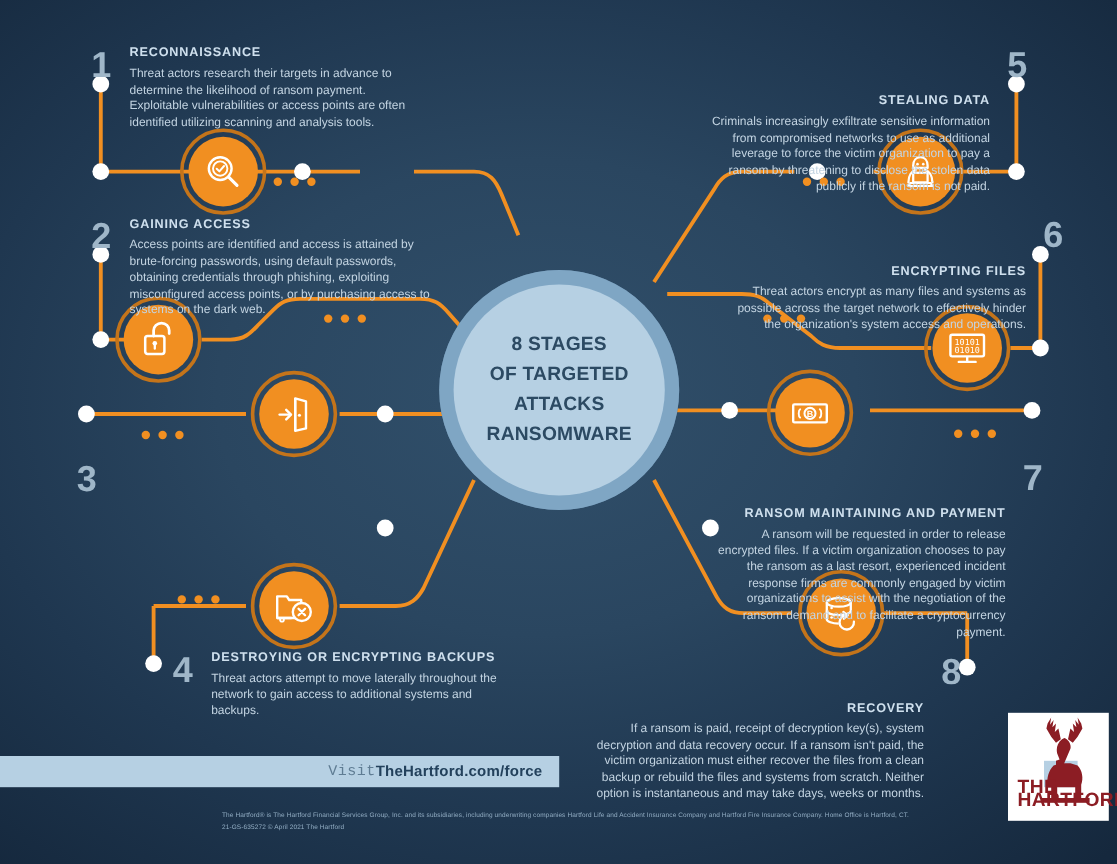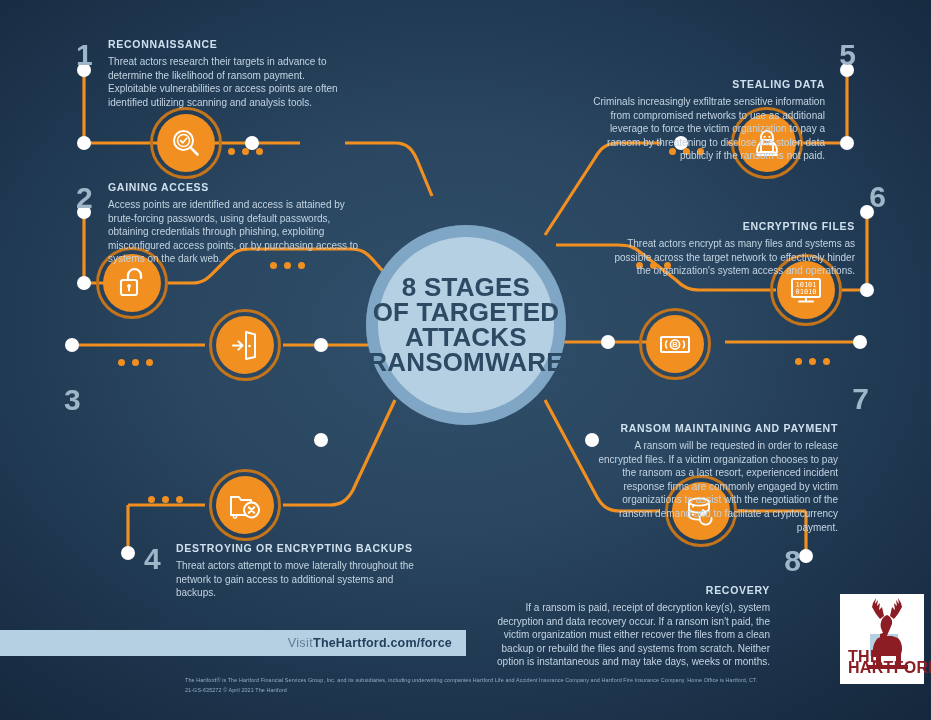--- a/index.html
+++ b/index.html
@@ -60,21 +60,21 @@
   #hub-ring {
     position: absolute;
     left: 366px; top: 225px;
     width: 200px; height: 200px;
     border-radius: 50%;
     border: 2px solid #5d7f9d;
   }
   #hub .hub-text {
     text-align: center;
     color: #2c4a63;
-    font-size: 26px;
+    font-size: 16px;
     font-weight: bold;
     line-height: 25px;
     letter-spacing: 0.2px;
   }
   .node-wrap { position: absolute; width: 72px; height: 72px; }
   .node-ring {
     position: absolute; inset: 0;
     border-radius: 50%;
     border: 3px solid #c4741a;
     background: transparent;
@@ -93,21 +93,21 @@
   .dots i { width: 7px; height: 7px; border-radius: 50%; background: #f18f21; display: block; }
 
   
   #visit-bar {
     position: absolute; left: 0; top: 630px;
     width: 466px; height: 26px;
     background: #b6d0e3;
     display: flex; align-items: center; justify-content: flex-end;
     padding-right: 14px;
   }
-  .visit-light { font-size: 12.5px; color: #5f7c93; letter-spacing: .4px; }
+  .visit-light { font-size: 12.5px; color: #5f7c93; letter-spacing: .4px; font-family: Liberation Mono, monospace; }
   .visit-bold  { font-size: 12.5px; color: #23415c; font-weight: bold; letter-spacing: .2px; }
   #legal {
     position: absolute; left: 185px; top: 676px;
     width: 620px;
     font-size: 5.4px;
     line-height: 9.5px;
     color: #93aec4;
     letter-spacing: .1px;
   }
   

